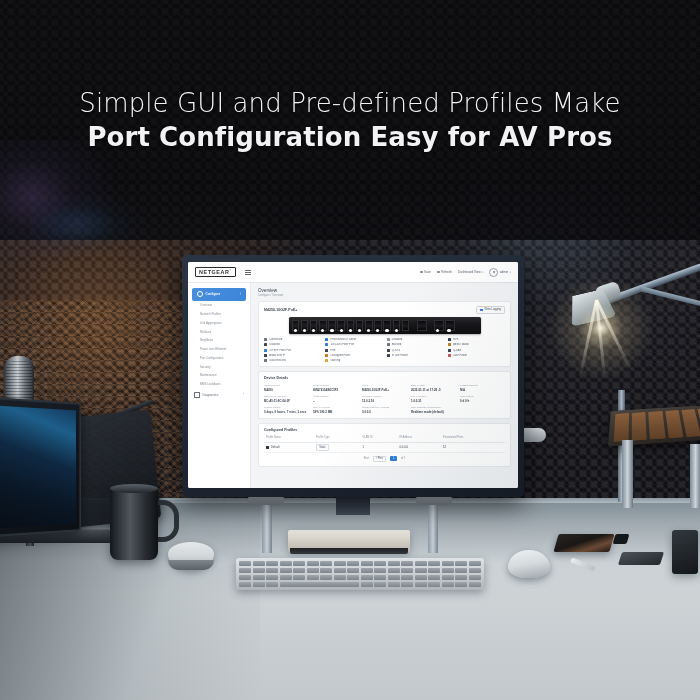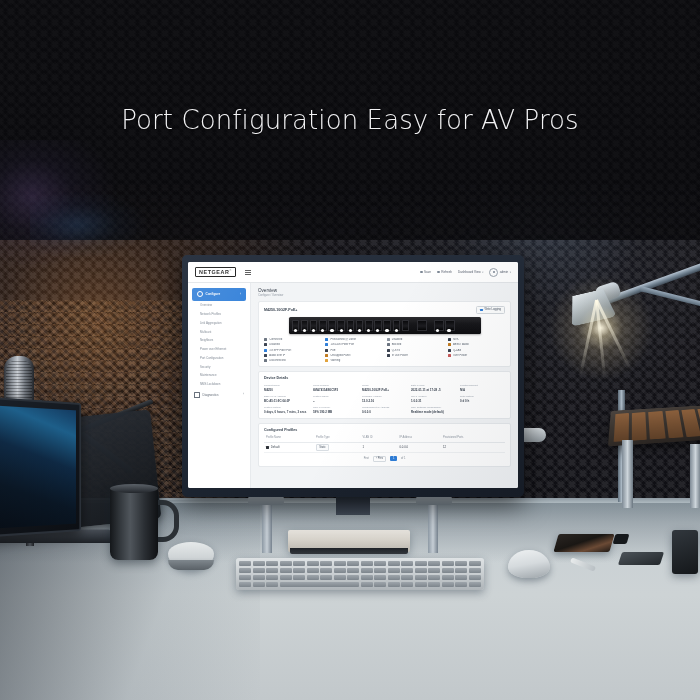--- a/index.html
+++ b/index.html
@@ -344,21 +344,21 @@
       repeating-linear-gradient(45deg, rgba(255,255,255,.014) 0 3px, rgba(0,0,0,.02) 3px 6px),
       repeating-linear-gradient(-45deg, rgba(255,255,255,.012) 0 3px, rgba(0,0,0,.018) 3px 6px);
     background-size:11px 11px,11px 11px;
   }
   .headline{
     position:relative;text-align:center;color:#f2f2f4;
     font-family:"DejaVu Sans",sans-serif;
     font-size:26px;font-weight:300;line-height:1.32;letter-spacing:.1px;
     text-shadow:0 1px 3px rgba(0,0,0,.8);
   }
-  .headline .l2{display:block;}
+  .headline .l2{display:block;font-weight:bold;}
   .purple-wisp{
     position:absolute;left:-10px;top:140px;width:140px;height:140px;
     background:radial-gradient(ellipse at 30% 40%, rgba(120,90,160,.28) 0%, rgba(70,55,110,.12) 30%, rgba(0,0,0,0) 62%);
   }
   .blue-wisp{
     position:absolute;left:30px;top:190px;width:120px;height:70px;
     background:radial-gradient(ellipse at 40% 50%, rgba(60,120,180,.22) 0%, rgba(30,70,120,.08) 40%, rgba(0,0,0,0) 70%);
   }
 </style>
 </head>
@@ -792,17 +792,18 @@
     <div class="earbuds"></div>
     <div class="pen"></div>
     <div class="phone"></div>
   </div>
 
   <div class="banner">
     <div class="banner-texture"></div>
     <div class="purple-wisp"></div>
     <div class="blue-wisp"></div>
     <div class="headline">
+      <span>Simple GUI and Pre-defined Profiles Make</span>
       <span class="l2">Port Configuration Easy for AV Pros</span>
     </div>
   </div>
 
 </div>
 
 </body></html>

